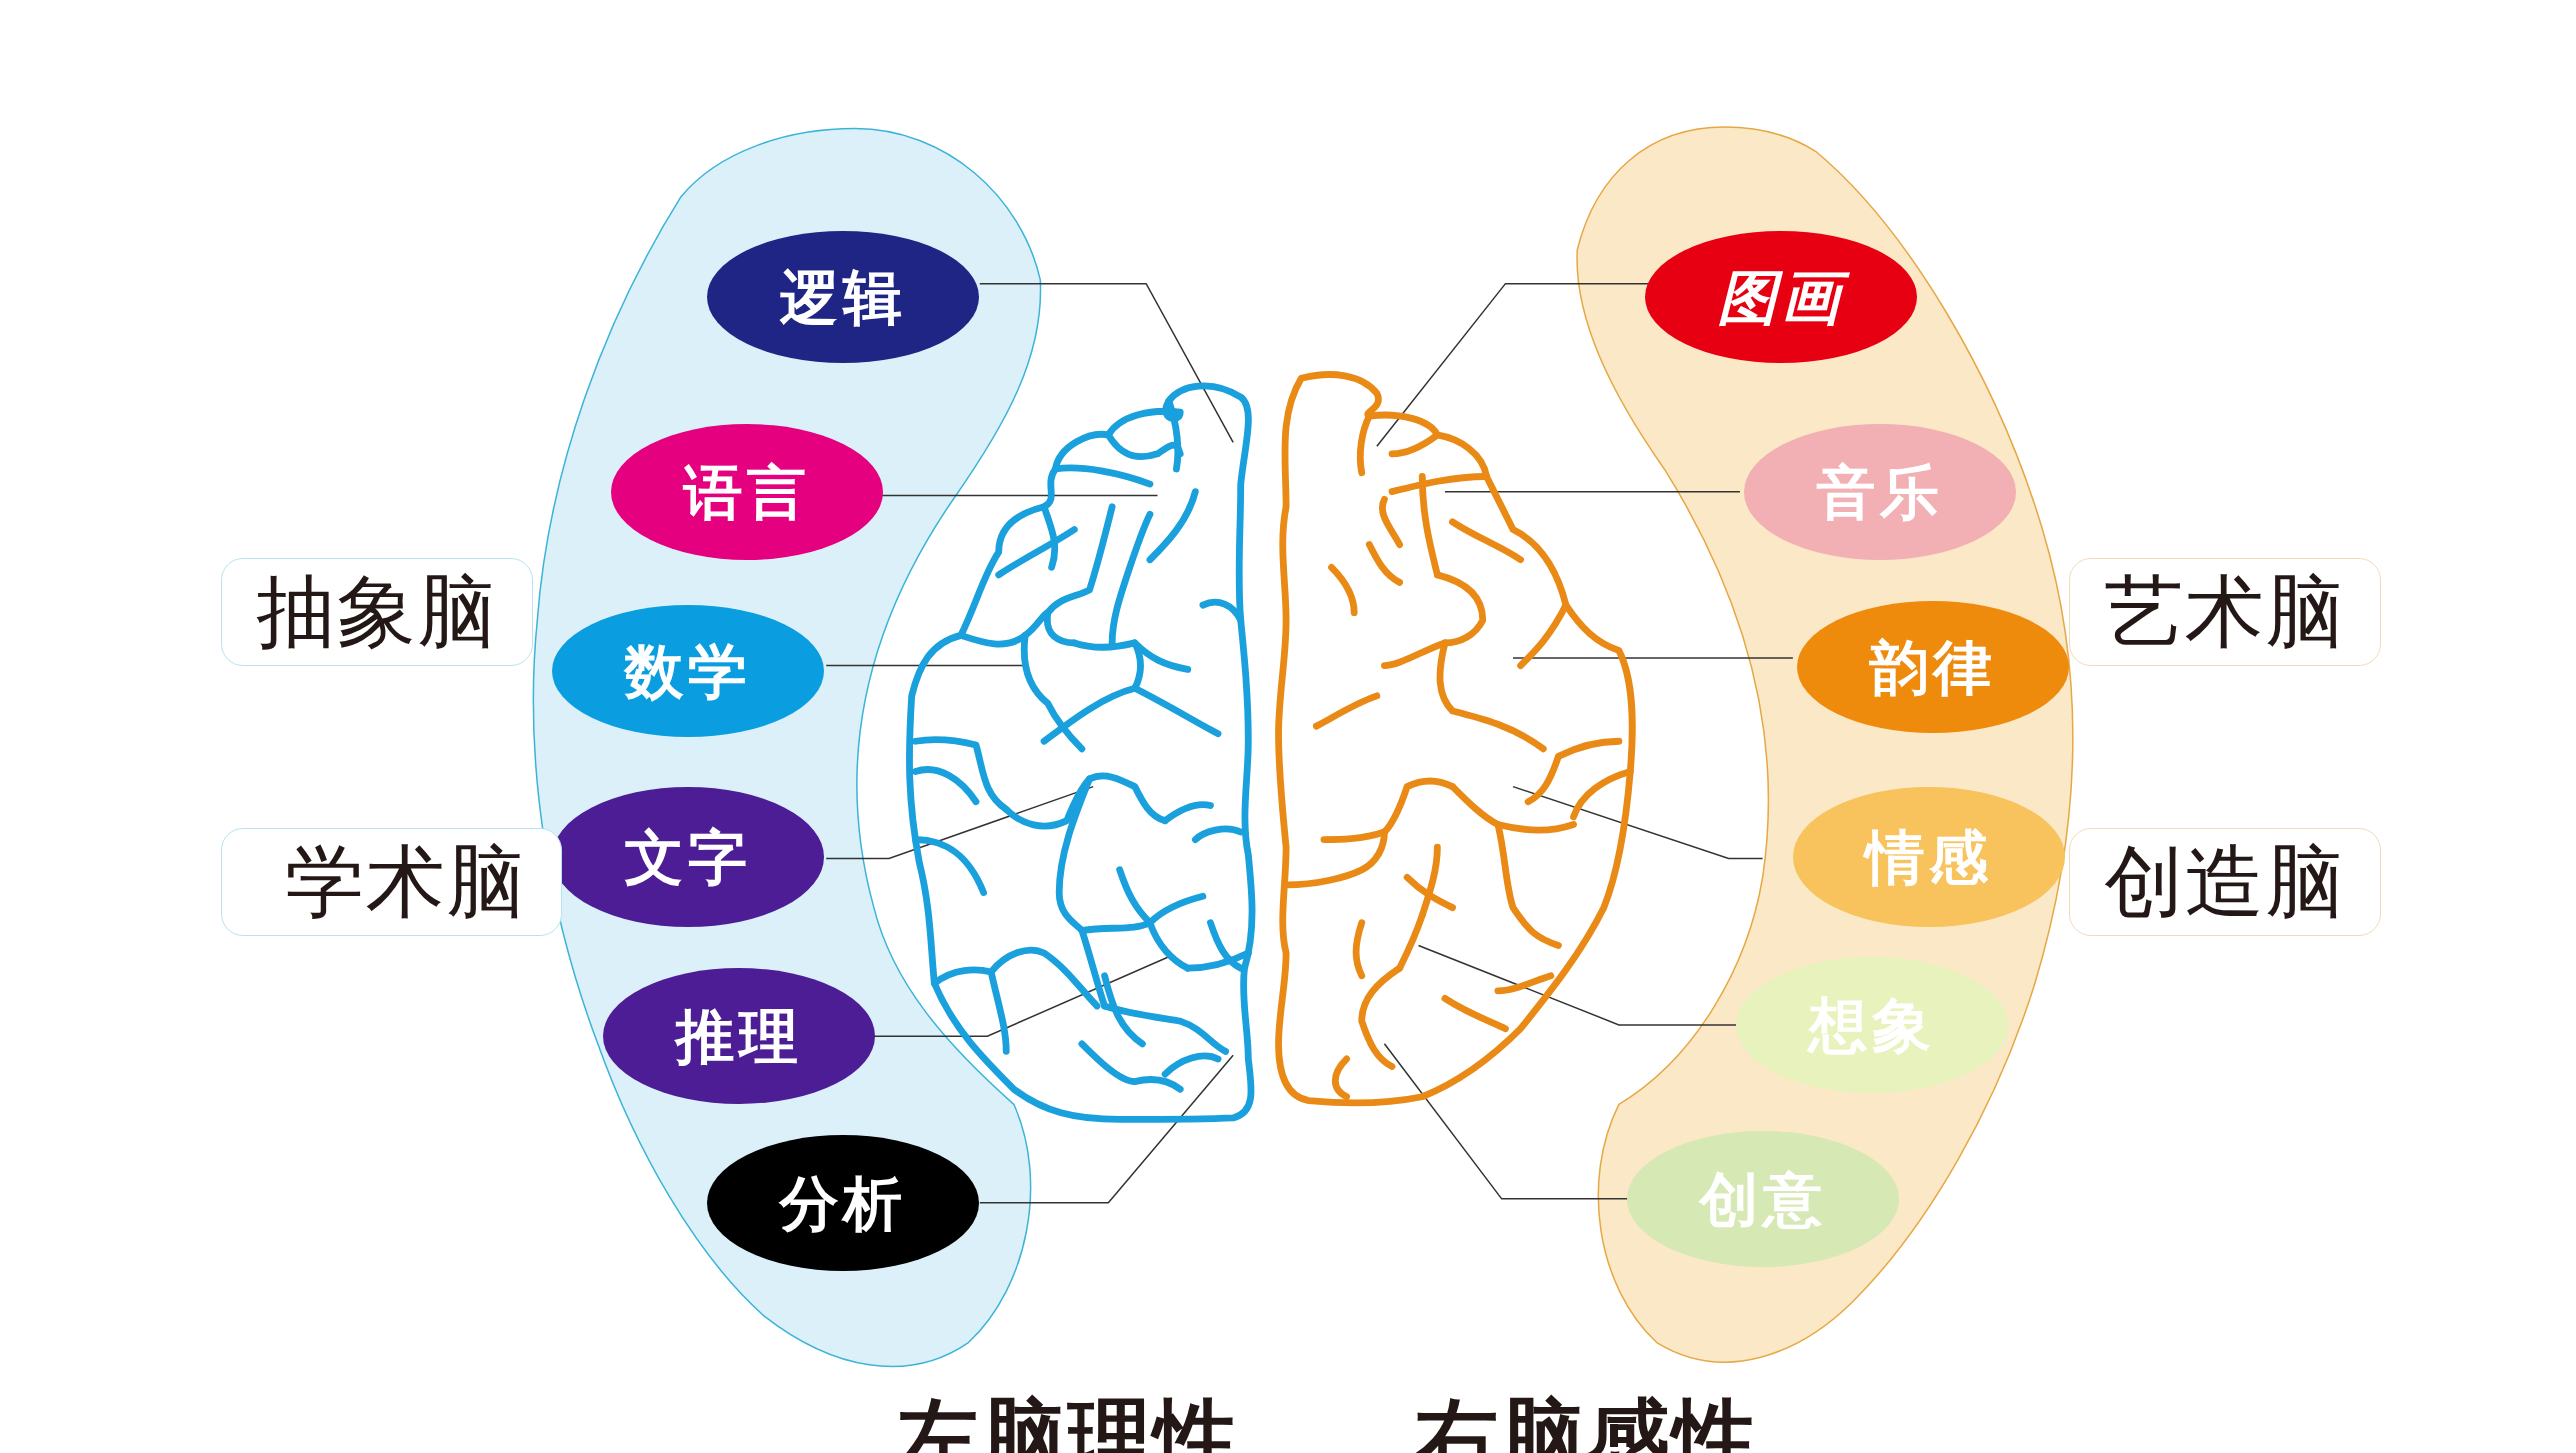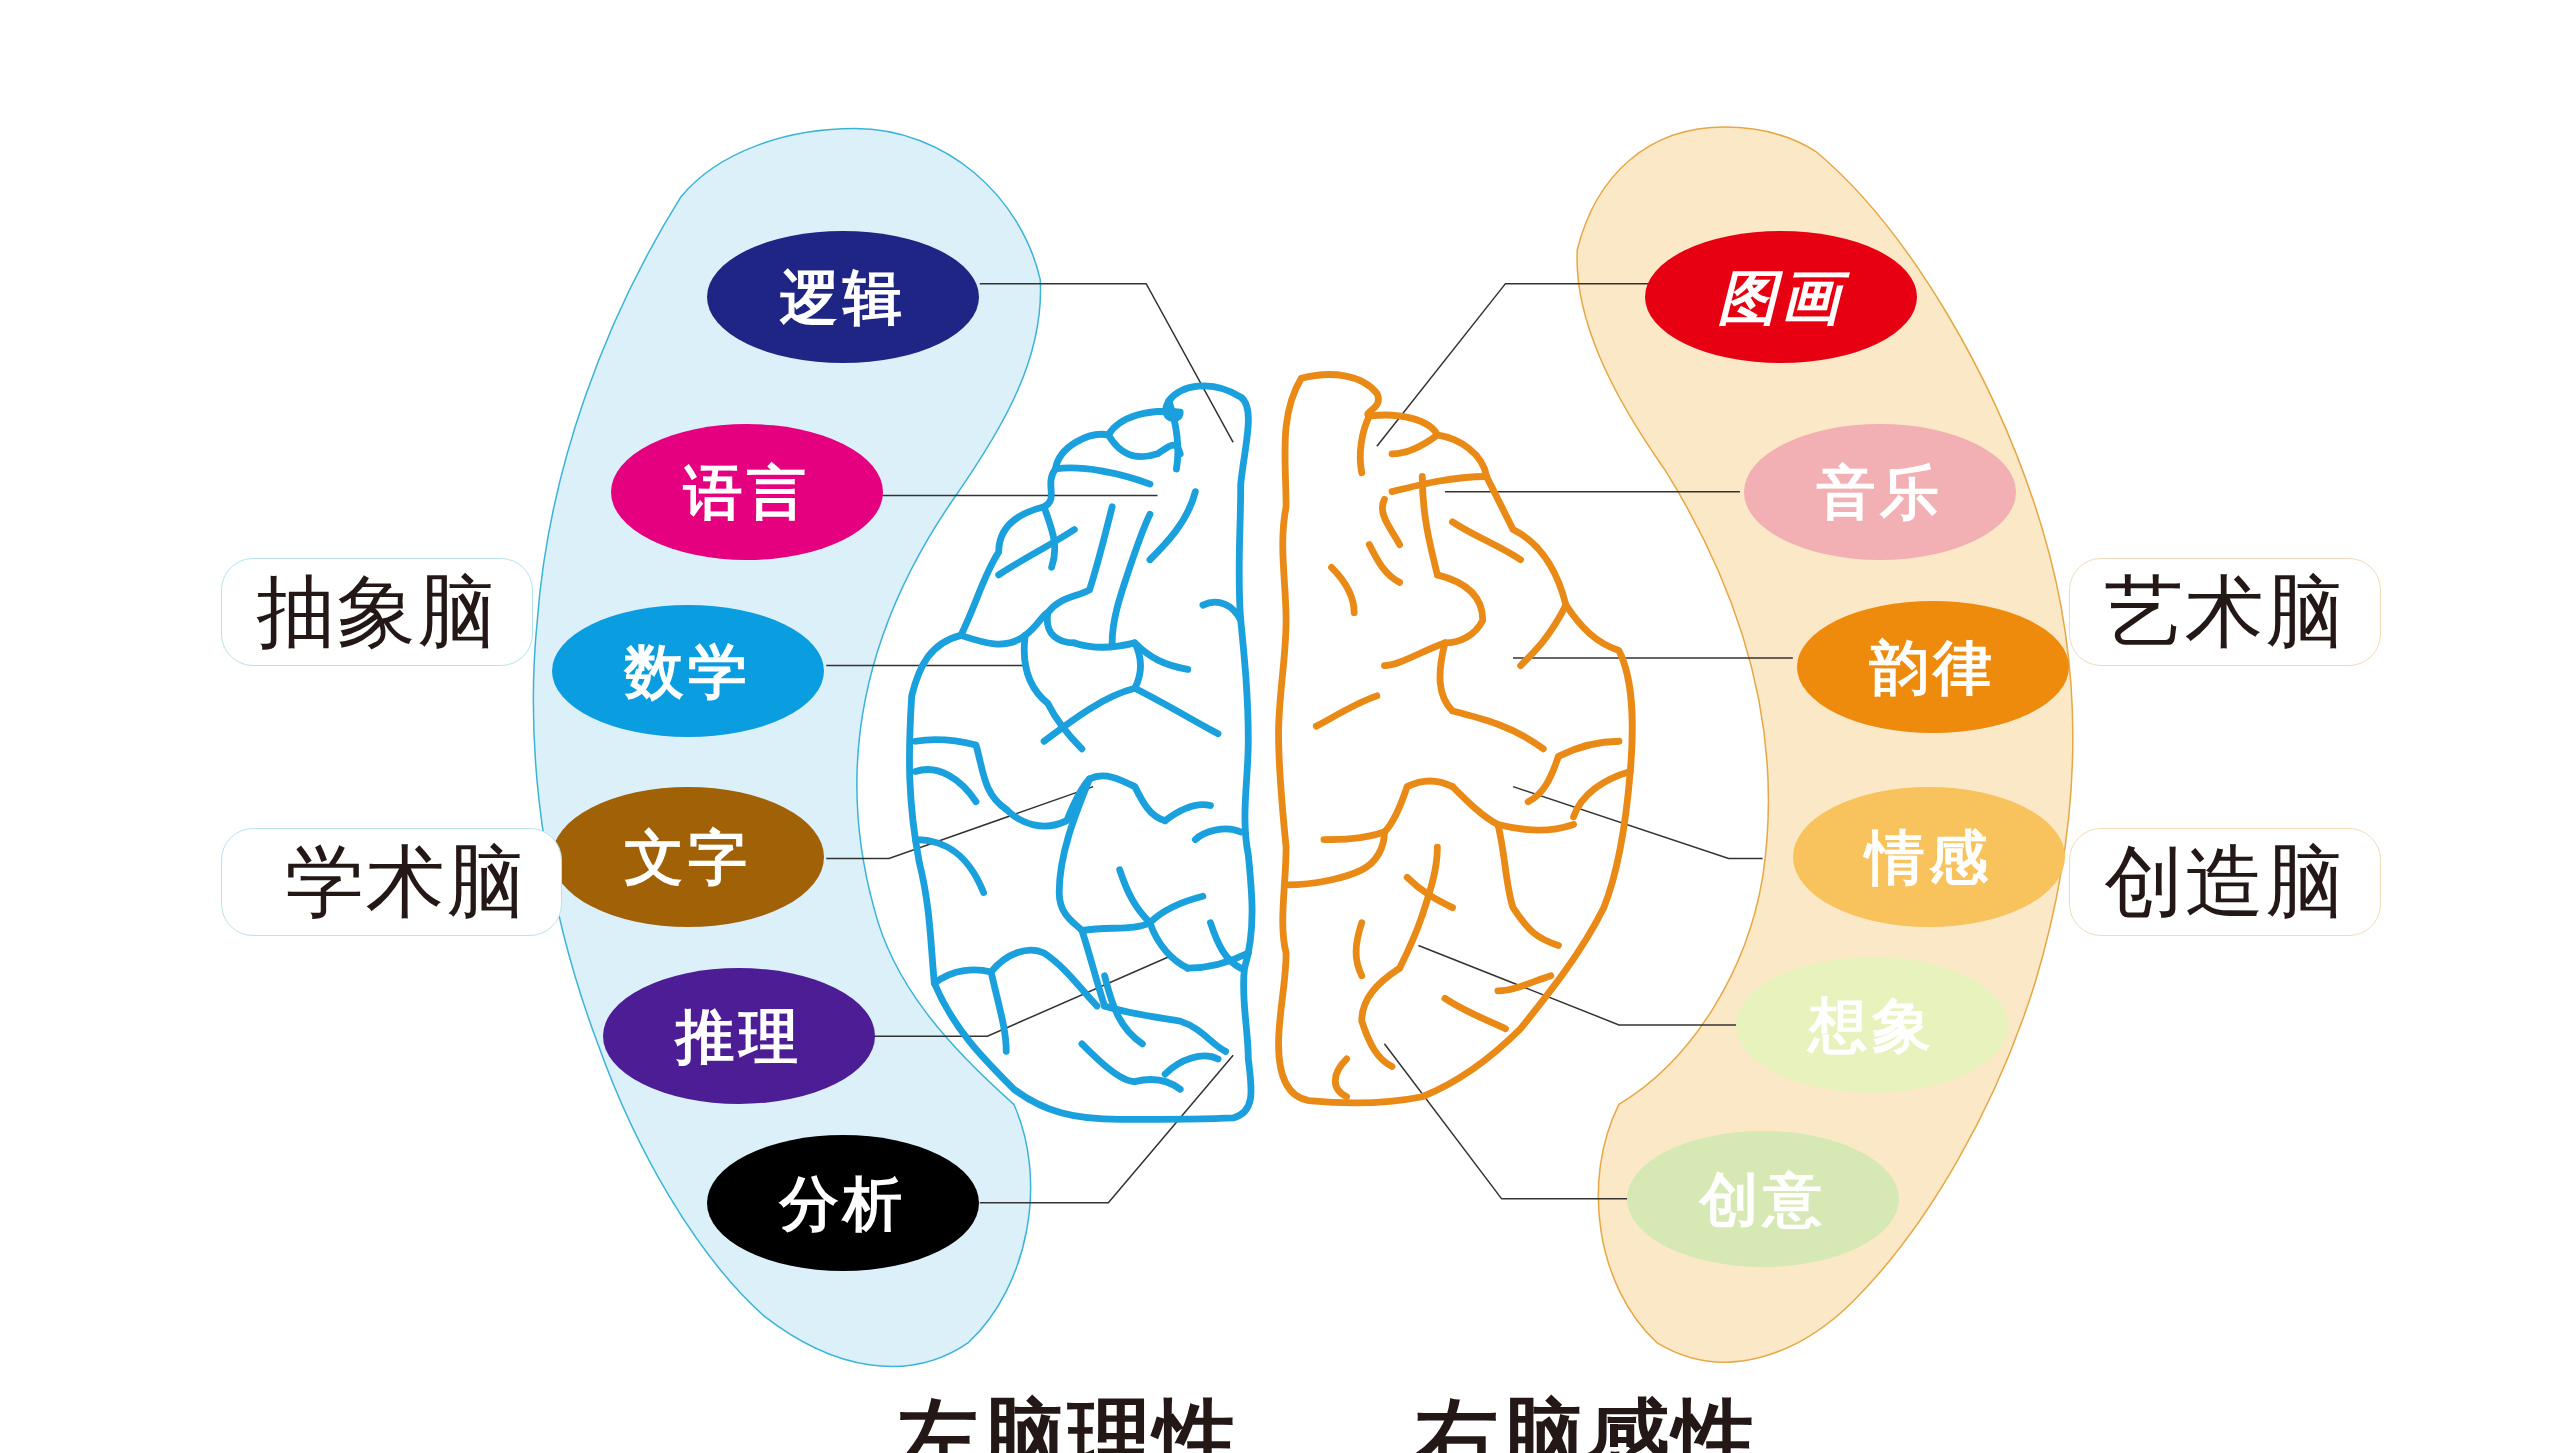--- a/index.html
+++ b/index.html
@@ -3,21 +3,21 @@
   <meta charset="utf-8">
   <style>
     html, body { margin: 0; padding: 0; background: #ffffff; }
     body { width: 2576px; height: 1453px; position: relative; overflow: hidden;
            font-family: "DejaVu Sans", "Liberation Sans", sans-serif; }
     #stage { position: absolute; left: 0; top: 0; width: 2576px; height: 1453px; }
     svg.bg { position: absolute; left: 0; top: 0; }
     .bubble { position: absolute; border-radius: 50%; display: flex; align-items: center;
               justify-content: center; color: #ffffff; font-size: 59px; font-weight: bold;
               letter-spacing: 4.5px; line-height: 1; }
-    .tag { position: absolute; background: #ffffff; border-radius: 32px; display: flex;
+    .tag { position: absolute; background: #ffffff; border-radius: 22px; display: flex;
            align-items: center; justify-content: center; color: #231815; font-size: 79px;
            letter-spacing: 1.5px; line-height: 1; }
     .tag.left { border: 1.5px solid #b8e2f2; }
     .tag.right { border: 1.5px solid #f2dcb8; }
     .caption { position: absolute; color: #231815; font-size: 83px; font-weight: bold;
                letter-spacing: 3px; line-height: 1; white-space: nowrap; }
   </style>
 </head>
 <body>
 
@@ -121,21 +121,21 @@
 
   <div class="bubble" style="left:707px;top:231px;width:272px;height:132px;background:#1f2585;">
     <span>逻辑</span>
   </div>
   <div class="bubble" style="left:552px;top:605px;width:272px;height:132px;background:#0a9de0;">
     <span>数学</span>
   </div>
   <div class="bubble" style="left:611px;top:424px;width:272px;height:136px;background:#e4007f;">
     <span>语言</span>
   </div>
-  <div class="bubble" style="left:552px;top:787px;width:272px;height:140px;background:#a16207;">
+  <div class="bubble" style="left:552px;top:787px;width:272px;height:140px;background:#4c1d95;">
     <span>文字</span>
   </div>
   <div class="bubble" style="left:603px;top:968px;width:272px;height:136px;background:#4c1d95;">
     <span>推理</span>
   </div>
   <div class="bubble" style="left:707px;top:1135px;width:272px;height:136px;background:#000000;">
     <span>分析</span>
   </div>
 
   <div class="bubble" style="left:1645px;top:231px;width:272px;height:132px;background:#e60012;font-style:italic;">

